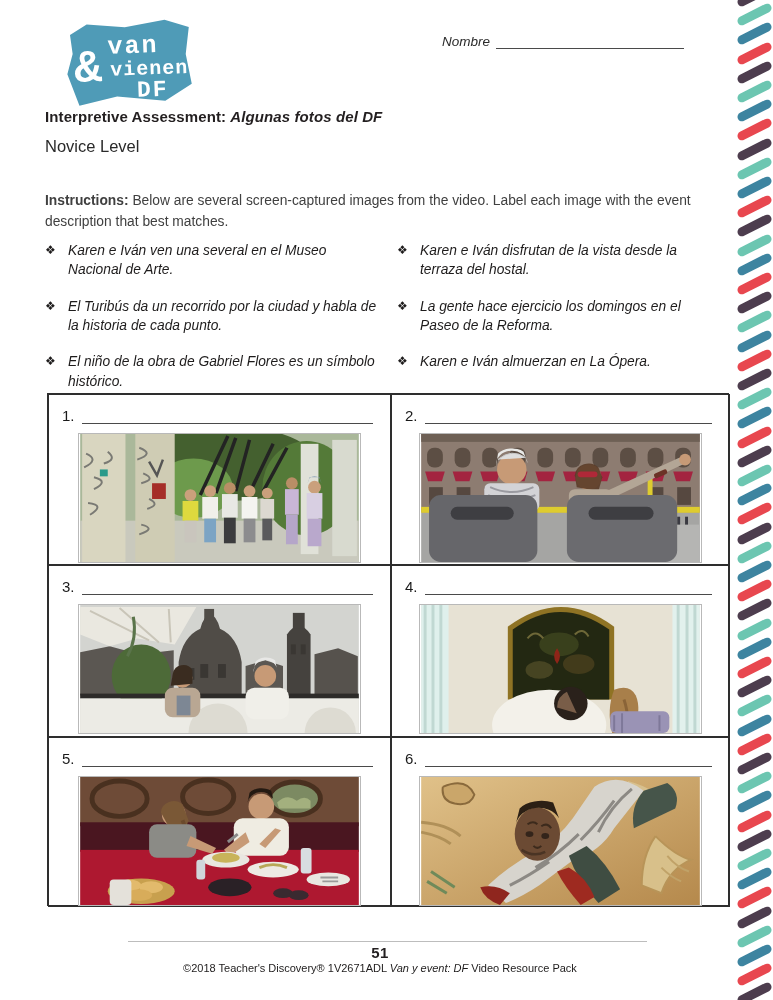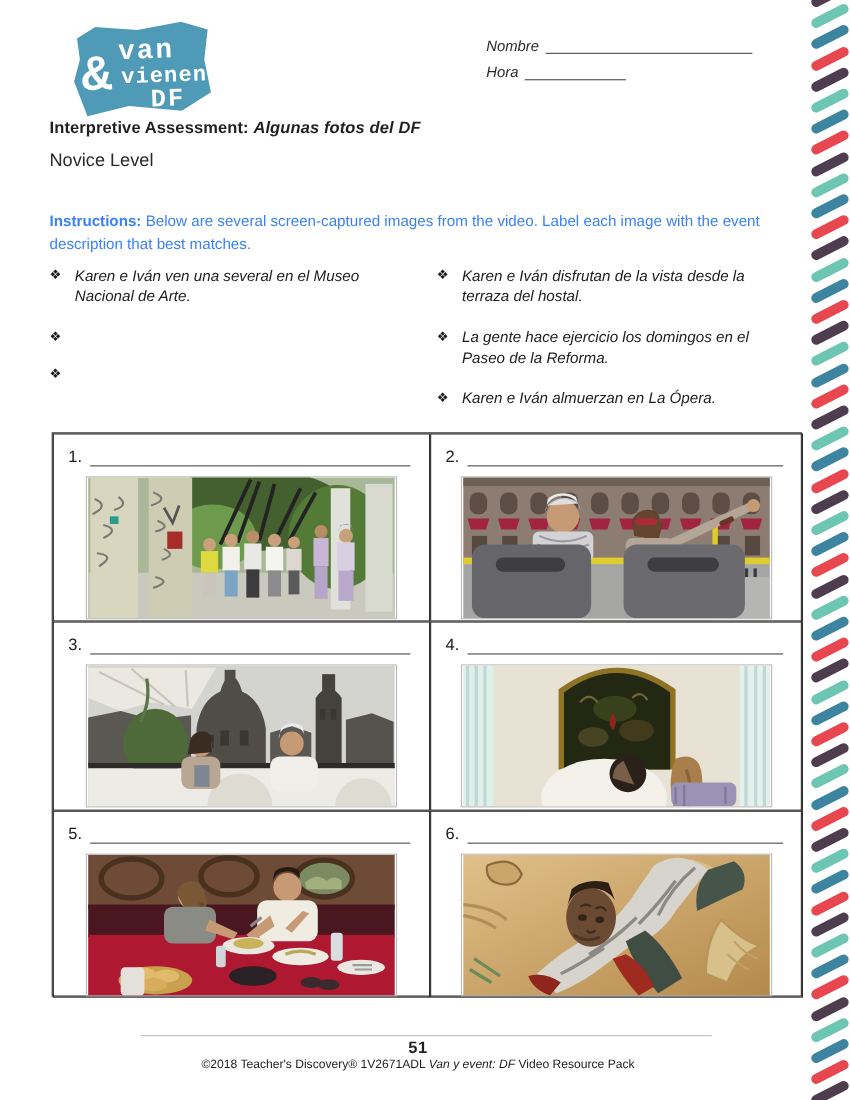--- a/index.html
+++ b/index.html
@@ -19,21 +19,21 @@
   .field-row { display:flex; align-items:flex-end; margin-bottom:9px; }
   .field-row .lbl { margin-right:6px; }
   .write-line { border-bottom:1.2px solid #4a4a4a; height:15px; }
   .nombre-line { width:188px; }
   .hora-line { width:92px; }
   
   .title { position:absolute; left:45px; top:108px; font-size:15px; font-weight:bold; letter-spacing:.1px; }
   .title .it { font-style:italic; }
   .subtitle { position:absolute; left:45px; top:137px; font-size:16.5px; color:#2a2a2a; }
   
-  .instructions { position:absolute; left:45px; top:191px; width:660px; font-size:13.8px; line-height:1.5; color:#3b82f6; }
+  .instructions { position:absolute; left:45px; top:191px; width:660px; font-size:13.8px; line-height:1.5; color:#404040; }
   .instructions b { font-weight:bold; }
   
   .options { position:absolute; left:45px; top:241px; width:690px; display:grid; grid-template-columns:352px 338px; column-gap:0; }
   .opt { display:flex; margin-bottom:17px; font-style:italic; font-size:13.8px; line-height:1.4; color:#1e1c1c; padding-right:14px; }
   .opt .bullet { flex:0 0 23px; font-style:normal; font-size:12px; padding-top:1px; color:#1e1c1c; }
   
   .photo-table { position:absolute; left:47px; top:393px; width:682px; height:513px;
     display:grid; grid-template-columns:343px 339px; grid-template-rows:171px 172px 170px;
     border:1.5px solid #2e2e2e; }
   .cell { border:0.9px solid #2e2e2e; padding:9px 13px 0 13px; overflow:hidden; }
@@ -65,42 +65,40 @@
       </g>
     </g>
   </svg>
 </div>
 
 <div class="fields">
   <div class="field-row">
     <span class="lbl">Nombre</span>
     <span class="write-line nombre-line"></span>
   </div>
-  <div class="field-row">
-    <span class="lbl">Hora</span>
-    <span class="write-line hora-line"></span>
-  </div>
 </div>
 
 <div class="title"><span>Interpretive Assessment: </span><span class="it">Algunas fotos del DF</span></div>
 <div class="subtitle">Novice Level</div>
 
 <p class="instructions"><b>Instructions:</b><span> Below are several screen-captured images from the video. Label each image with the event description that best matches.</span></p>
 
 <div class="options">
   <div>
     <div class="opt">
         <span class="bullet">❖</span>
         <span>Karen e Iván ven una several en el Museo Nacional de Arte.</span>
       </div>
     <div class="opt">
         <span class="bullet">❖</span>
-      </div>
-    <div class="opt">
-        <span class="bullet">❖</span>
+        <span>El Turibús da un recorrido por la ciudad y habla de la historia de cada punto.</span>
+      </div>
+    <div class="opt">
+        <span class="bullet">❖</span>
+        <span>El niño de la obra de Gabriel Flores es un símbolo histórico.</span>
       </div>
   </div>
   <div>
     <div class="opt">
         <span class="bullet">❖</span>
         <span>Karen e Iván disfrutan de la vista desde la terraza del hostal.</span>
       </div>
     <div class="opt">
         <span class="bullet">❖</span>
         <span>La gente hace ejercicio los domingos en el Paseo de la Reforma.</span>

